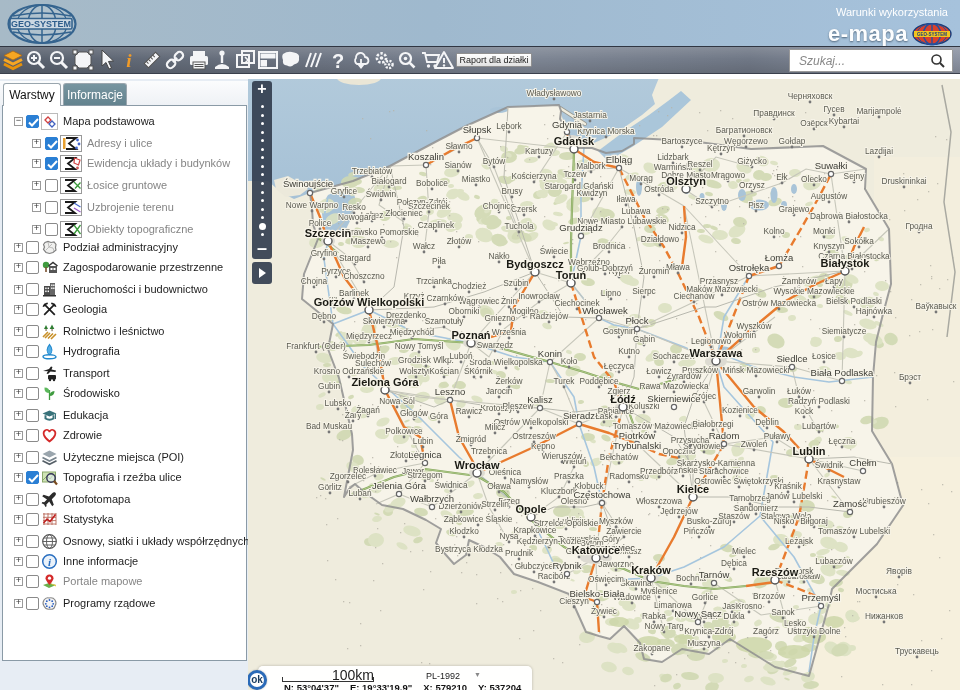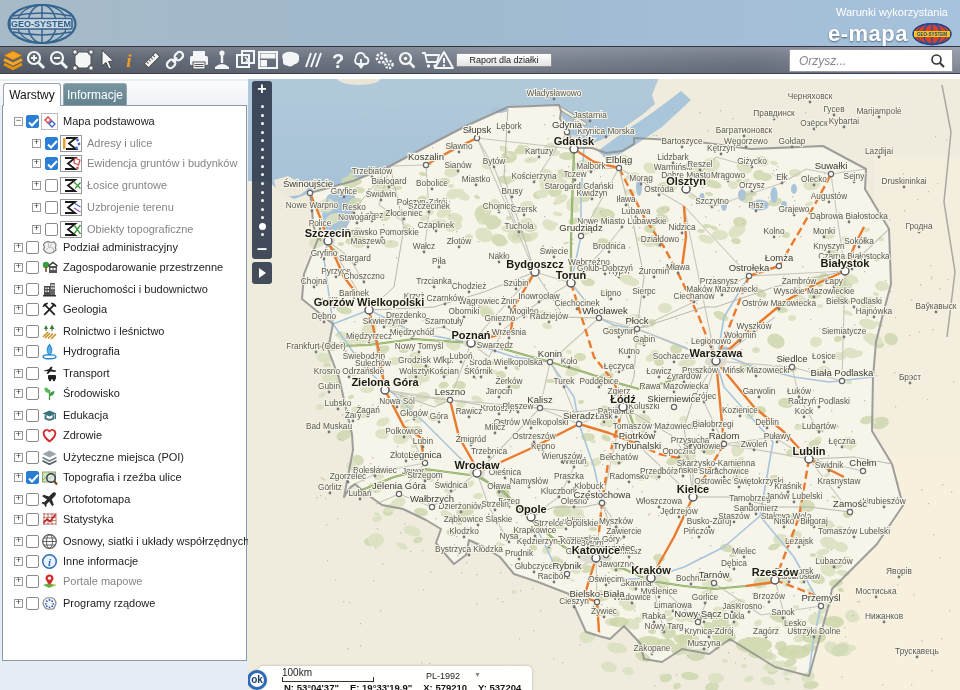--- a/index.html
+++ b/index.html
@@ -4,21 +4,21 @@
 <title>Geoportal</title>
 <style>
 *{margin:0;padding:0;box-sizing:border-box}
 html,body{width:960px;height:690px;overflow:hidden;font-family:"Liberation Sans",sans-serif}
 #header{position:absolute;left:0;top:0;width:960px;height:46px;background:linear-gradient(to right,#a7bac7 0%,#9fb9ce 45%,#a6c2dc 100%);}
 #htitle{position:absolute;left:84px;top:4px;color:#fff;font-weight:bold;font-size:16px;line-height:19.5px;text-shadow:0 1px 0 rgba(70,90,110,.25)}
 #warunki{position:absolute;right:12px;top:6px;color:#fff;font-size:11px}
 #emapa{position:absolute;right:52px;top:21px;color:#fcfdfe;font-size:22px;font-weight:bold;letter-spacing:.5px;text-shadow:0 1px 2px rgba(60,80,100,.8)}
 #toolbar{position:absolute;left:0;top:46px;width:960px;height:28px;background:linear-gradient(to bottom,rgba(255,255,255,.14),rgba(255,255,255,0) 45%,rgba(0,0,0,.12)),linear-gradient(to right,#59616e 0%,#6e7684 35%,#7e8694 55%,#707886 78%,#8d94a3 100%);border-top:1px solid #303642;border-bottom:1px solid #3a404c}
 .ticon{position:absolute;top:1px;width:24px;height:24px}
-#raport{position:absolute;left:456px;top:6px;width:96px;height:14px;background:linear-gradient(#ffffff,#e2e2e2);border:1px solid #909090;border-radius:1px;font-size:9px;color:#222;text-align:center;line-height:12px}
+#raport{position:absolute;left:456px;top:6px;width:76px;height:14px;background:linear-gradient(#ffffff,#e2e2e2);border:1px solid #909090;border-radius:1px;font-size:9px;color:#222;text-align:center;line-height:12px}
 #search{position:absolute;left:789px;top:2px;width:164px;height:23px;background:#fff;border:1px solid #999;border-radius:1px}
 #search span{position:absolute;left:9px;top:4px;font-size:12px;font-style:italic;color:#888}
 #main{position:absolute;left:0;top:79px;width:826px;height:616px}
 #panelwrap{position:absolute;left:0;top:0;width:248px;height:616px;background:#e7edf4}
 #tabs{position:absolute;left:0;top:2px;height:25px;width:248px;background:linear-gradient(#fbfcfd,#eef1f5)}
 .tab{position:absolute;top:2px;height:23px;font-size:12px;text-align:center;border:1px solid #9aa6ae;border-bottom:none;border-radius:3px 3px 0 0;line-height:22px}
 #tab1{left:3px;width:58px;background:#fff;color:#111;z-index:2}
 #tab2{left:63px;width:64px;background:linear-gradient(#7795a0,#62828e);color:#fff}
 #treebox{position:absolute;left:2px;top:26px;width:245px;height:556px;background:#fff;border:1px solid #8a9aa6}
 .row{position:absolute;left:0;height:17px;white-space:nowrap}
@@ -39,21 +39,21 @@
 #zplus{position:absolute;left:0;top:0;width:20px;height:16px;color:#fff;font-size:16px;font-weight:bold;text-align:center;line-height:15px}
 #zminus{position:absolute;left:0;bottom:1px;width:20px;height:16px;color:#fff;font-size:18px;font-weight:bold;text-align:center;line-height:13px}
 #zdots{position:absolute;left:0;top:20px;width:20px}
 .zd{position:absolute;left:8.5px;width:3px;height:3px;border-radius:50%;background:#fff}
 .zdb{position:absolute;left:6.5px;width:7px;height:7px;border-radius:50%;background:#fff}
 #arrowbtn{position:absolute;left:4px;top:183px;width:20px;height:22px;background:rgba(51,62,79,.92);border-radius:3px;color:#fff}
 #arrowbtn div{position:absolute;left:7px;top:6px;width:0;height:0;border-left:7px solid #fff;border-top:5px solid transparent;border-bottom:5px solid transparent}
 #infobar{position:absolute;left:10px;top:587px;width:274px;height:29px;background:rgba(255,255,255,.97);border-radius:5px;box-shadow:0 0 3px rgba(0,0,0,.25)}
 #okbtn{position:absolute;left:-11px;top:4px;width:20px;height:20px;border-radius:50%;background:#fff;border:3px solid #2a6ab8;color:#173a5e;font-size:10px;font-weight:bold;text-align:center;line-height:14px;box-shadow:0 0 2px rgba(0,0,0,.3)}
 #scale{position:absolute;left:24px;top:11px;width:92px;height:5px;border-left:1px solid #333;border-right:1px solid #333;border-bottom:1px solid #333}
-#scaletxt{position:absolute;left:24px;top:1px;width:92px;text-align:left;font-size:10px;color:#222}
+#scaletxt{position:absolute;left:24px;top:1px;width:92px;text-align:right;font-size:14px;color:#222}
 #pl1992{position:absolute;left:168px;top:5px;font-size:9px;color:#222}
 #plchev{position:absolute;left:216px;top:5px;font-size:7px;color:#888}
 #coords{position:absolute;left:26px;top:16px;font-size:9.5px;font-weight:bold;color:#111;white-space:nowrap}
 #coords b{margin-right:11px}
 #bstrip{position:absolute;left:0;top:613px;width:712px;height:3px;background:#4a4e54}
 .cs{font-size:8.3px;fill:#5a5a50;paint-order:stroke;stroke:#f7f4e9;stroke-width:1.8px;font-family:"Liberation Sans",sans-serif}
 .cm{font-size:9.5px;fill:#3c3c35;paint-order:stroke;stroke:#f7f4e9;stroke-width:2.4px;font-family:"Liberation Sans",sans-serif}
 .cb{font-size:11px;font-weight:bold;fill:#1a1a14;paint-order:stroke;stroke:#f7f4e9;stroke-width:2.6px;font-family:"Liberation Sans",sans-serif}
 </style>
 </head>
@@ -175,21 +175,21 @@
       <circle cx="9.5" cy="18" r="1.7" fill="#f4f5f7"></circle>
       <circle cx="16" cy="18" r="1.7" fill="#f4f5f7"></circle>
     </svg>
     <svg class="ticon" style="left:432px" width="24" height="24" viewBox="0 0 24 24">
       <path d="M12,4 L21,20 L3,20 Z" fill="none" stroke="#f4f5f7" stroke-width="2" stroke-linejoin="round"></path>
       <line x1="12" y1="10" x2="12" y2="15" stroke="#f4f5f7" stroke-width="2"></line>
       <circle cx="12" cy="17.5" r="1.2" fill="#f4f5f7"></circle>
     </svg>
 <div id="raport">Raport dla działki</div>
 <div id="search">
-      <span>Orzysz...</span>
+      <span>Szukaj...</span>
 <svg width="16" height="16" style="position:absolute;right:6px;top:3px">
         <circle cx="6.5" cy="6.5" r="4.5" fill="none" stroke="#333" stroke-width="1.6"></circle>
         <line x1="10" y1="10" x2="14" y2="14" stroke="#333" stroke-width="2"></line>
       </svg>
 </div>
 </div>
 <div id="main">
 <div id="panelwrap">
   <div id="tabs">
         <div class="tab" id="tab1">Warstwy</div>
@@ -233,21 +233,21 @@
             <svg width="11" height="9">
               <path d="M1,4.5 L4,7.5 L10,1" stroke="#fff" stroke-width="2" fill="none"></path>
             </svg>
           </div>
           <div class="icon" style="left:57px"><svg width="22" height="17">
               <rect x="0.5" y="0.5" width="21" height="16" fill="#fff" stroke="#999"></rect>
               <path d="M5,3 L15,3 L8,8.5 L15,14 L5,14" fill="none" stroke="#1a1a1a" stroke-width="1.8"></path>
               <path d="M14.5,3 L20,5 L18.5,10 L14,8 Z" fill="none" stroke="#d04040" stroke-width="1.2"></path>
               <circle cx="17.5" cy="13" r="1.4" fill="#cc5555"></circle>
             </svg></div>
-          <div class="lt lg" style="left:84px">Ewidencja gruntów i budynków</div>
+          <div class="lt lg" style="left:84px">Ewidencja układy i budynków</div>
         </div>
         <div class="row" style="top:72px">
           <div class="pm" style="left:29px;top:3px">+</div>
           <div class="ck" style="left:42px;top:1px"></div>
           <div class="icon" style="left:57px"><svg width="22" height="17">
               <rect x="0.5" y="0.5" width="21" height="16" fill="#fff" stroke="#999"></rect>
               <path d="M5,3 L15,3 L8,8.5 L15,14 L5,14" fill="none" stroke="#1a1a1a" stroke-width="1.8"></path>
               <path d="M14,5 L20.5,11.5 M15,11.5 L20.5,5.5" stroke="#3a9a3a" stroke-width="1.3" fill="none"></path>
             </svg></div>
           <div class="lt lg" style="left:84px">Łosice gruntowe</div>

